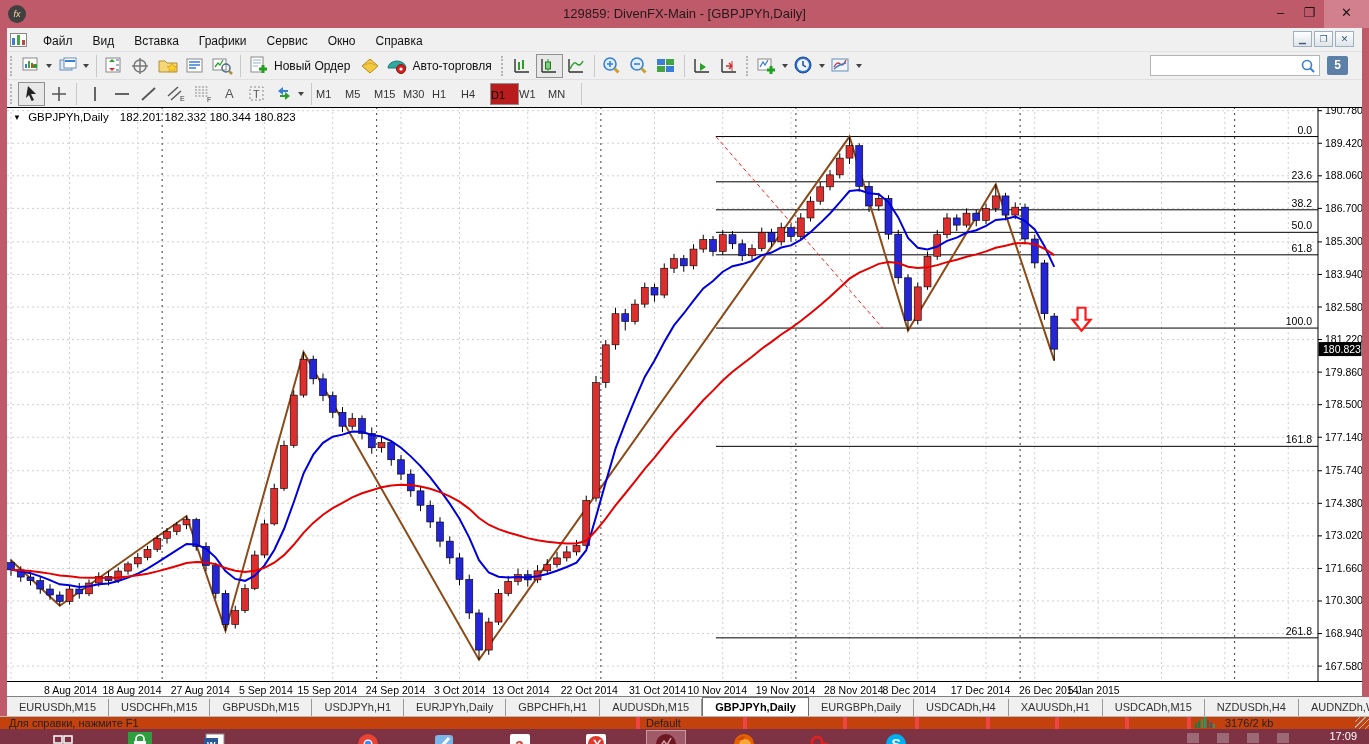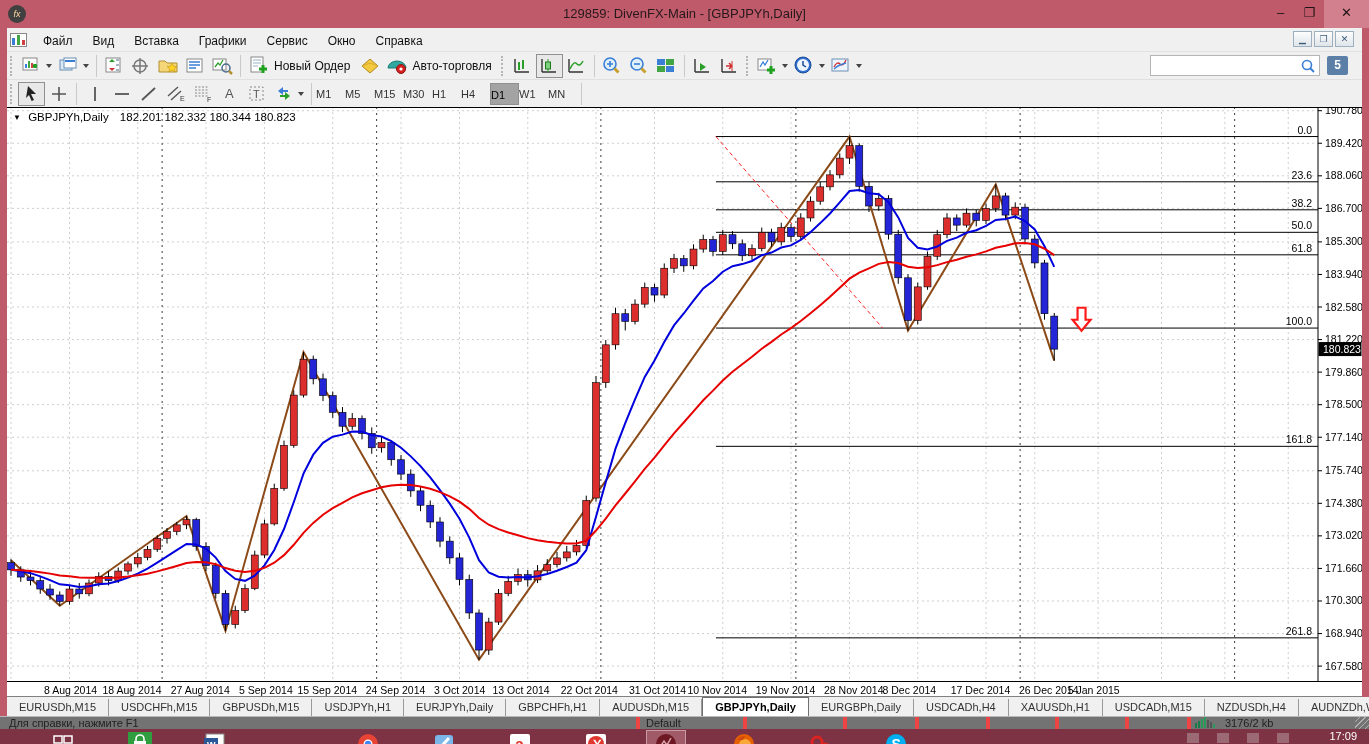--- a/index.html
+++ b/index.html
@@ -26,36 +26,36 @@
   
   #toolbar1{left:7px;top:52px;width:1355px;height:28px;background:#f0f0f0;display:flex;align-items:center;border-bottom:1px solid #e0e0e0;}
   #toolbar2{left:7px;top:80px;width:1355px;height:27px;background:#f0f0f0;display:flex;align-items:center;}
   .grip{width:5px;height:20px;border-left:2px dotted #b5b5b5;margin:0 3px;}
   .tsep{width:1px;height:22px;background:#c9c9c9;margin:0 4px;}
   .tbtn{width:27px;height:24px;display:flex;align-items:center;justify-content:center;position:relative;}
   .tbtn.pressed{background:#e8e8e8;border:1px solid #909090;}
   .tlabel{font-size:12px;color:#111;margin:0 6px 0 2px;}
   .dd{width:0;height:0;border-left:3px solid transparent;border-right:3px solid transparent;border-top:4px solid #444;margin:0 3px 0 1px;}
   .tfbtn{width:29px;height:22px;font-size:11px;color:#333;line-height:22px;}
-  .tfbtn.pressed{background:#a3a3a3;border:1px solid #8f8f8f;color:#000;}
+  .tfbtn.pressed{background:#b91c1c;border:1px solid #8f8f8f;color:#000;}
   
   #searchbox{position:absolute;right:42px;top:3px;width:170px;height:21px;border:1px solid #b5b5b5;background:#fff;}
   #searchbox svg{position:absolute;right:3px;top:2px;}
   #mql5-badge{position:absolute;right:14px;top:4px;width:21px;height:19px;background:#5b7fa6;color:#fff;font-size:12px;font-weight:bold;text-align:center;line-height:19px;border-radius:2px;}
   
   #chart{left:7px;top:107px;width:1355px;height:575px;background:#fff;}
   #chart-label{position:absolute;left:6px;top:4px;font-size:11.5px;color:#000;}
   #dateaxis{left:7px;top:682px;width:1355px;height:15px;background:#fff;border-bottom:1px solid #808080;}
   .datelabel{position:absolute;top:2px;font-size:10.5px;color:#000;white-space:nowrap;margin-left:37px;}
   
   #tabbar{left:7px;top:697px;width:1368px;height:19px;background:#f0f0f0;display:flex;align-items:flex-end;}
   .tab{font-size:11px;color:#333;padding:2px 12px 3px 12px;border-right:1px solid #9a9a9a;white-space:nowrap;height:17px;}
   .tab.active{background:#fff;border:1px solid #707070;border-bottom:none;font-weight:bold;color:#000;height:19px;padding-top:3px;}
   
-  #statusbar{left:0;top:716px;width:1369px;height:13px;background:#737373;border-top:1px solid #b8b8b8;display:flex;font-size:11px;color:#222;}
+  #statusbar{left:0;top:716px;width:1369px;height:13px;background:#c2410c;border-top:1px solid #b8b8b8;display:flex;font-size:11px;color:#222;}
   .sb-cell{border-left:4px solid #ef4444;height:13px;}
   #sb-help{width:636px;padding-left:9px;border-left:none;}
   #sb-template{width:107px;}
   #sb-grip{margin-left:auto;width:14px;background:
     repeating-linear-gradient(135deg,transparent 0 3px,#b0b0b0 3px 4px);}
   
   #taskbar{left:0;top:729px;width:1369px;height:15px;background:#7d3343;overflow:hidden;}
   .tbicon{position:absolute;top:3px;width:24px;height:24px;}
   #tb-clock{position:absolute;right:12px;top:1px;color:#fff;font-size:11px;}
   .trayic{position:absolute;top:4px;width:12px;height:10px;background:#9c6a74;}

